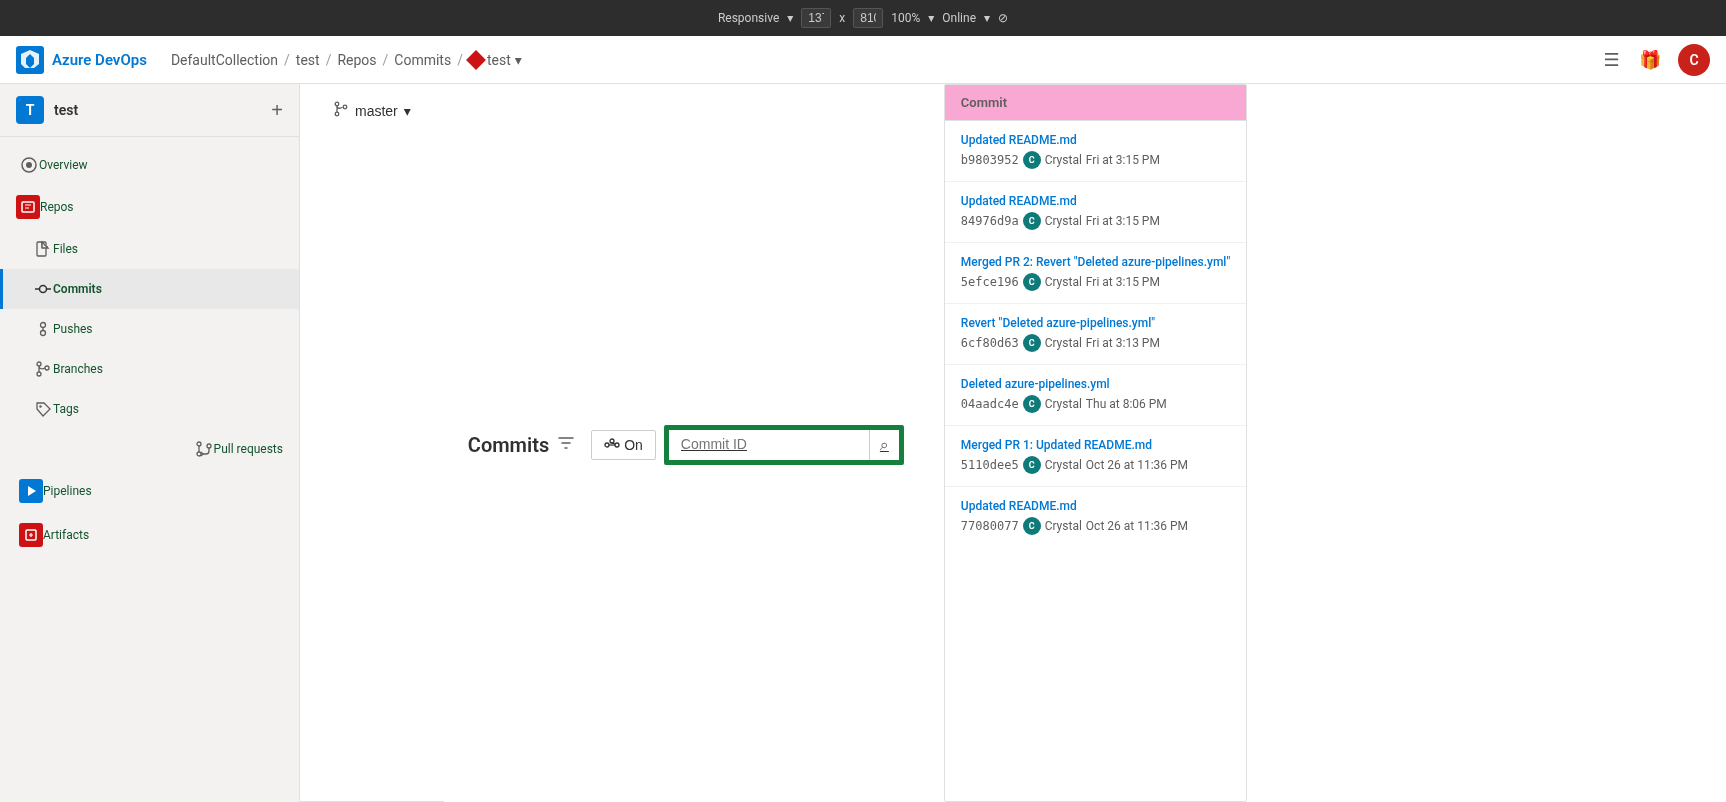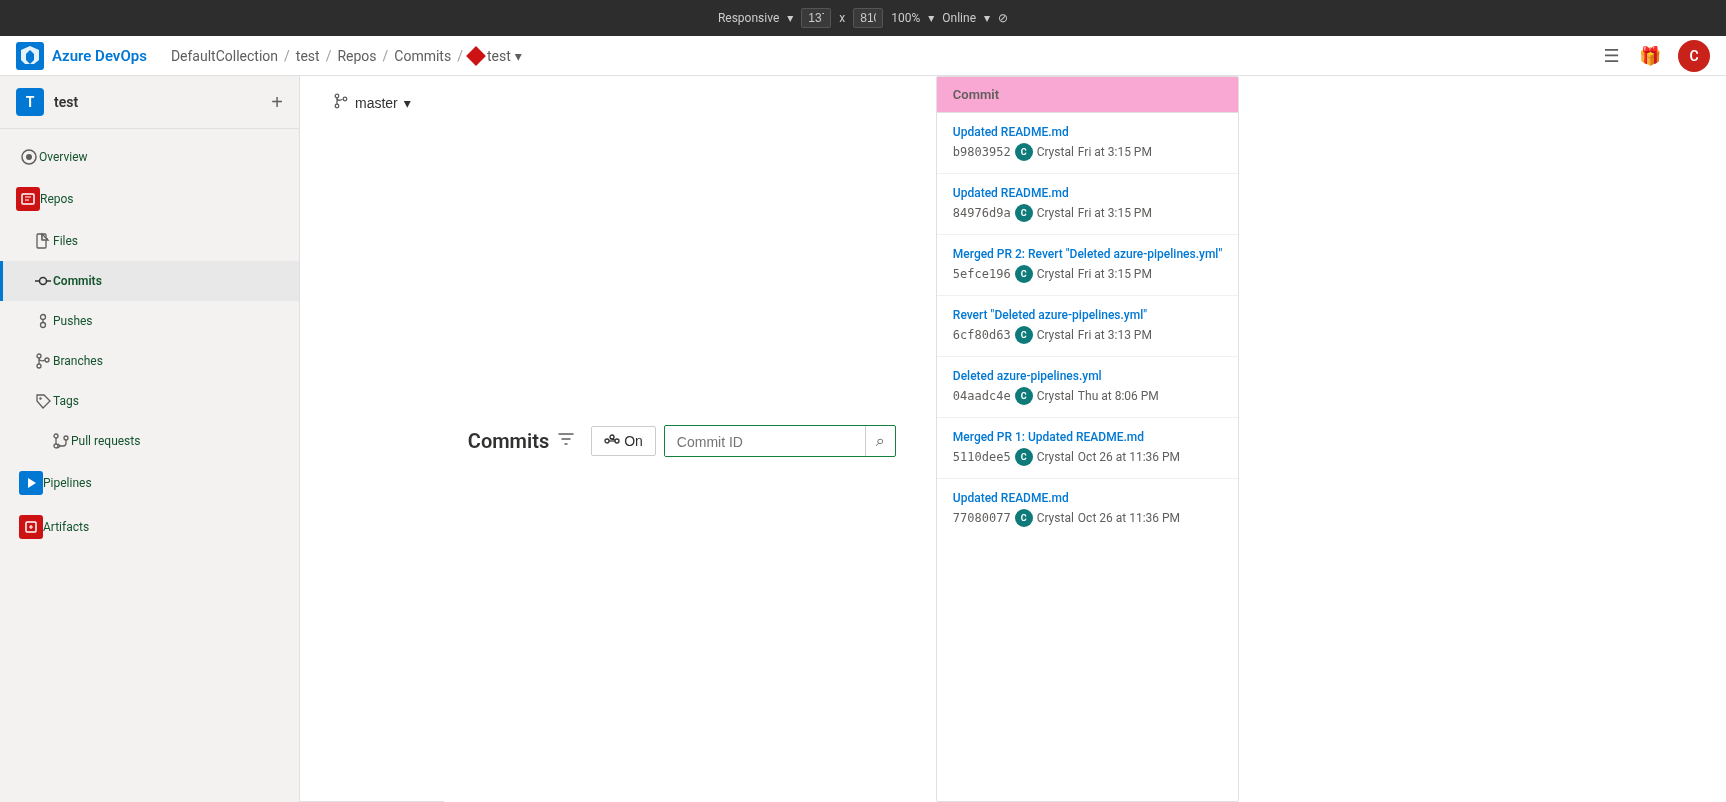--- a/index.html
+++ b/index.html
@@ -34,21 +34,21 @@
     .app {
       display: flex;
       flex-direction: column;
       height: calc(802px - 36px);
     }
 
     
     .top-nav {
       background: #fff;
       border-bottom: 1px solid #e0e0e0;
-      height: 40px;
+      height: 48px;
       display: flex;
       align-items: center;
       padding: 0 16px;
       gap: 0;
     }
     .top-nav-logo {
       display: flex;
       align-items: center;
       gap: 8px;
       color: #0078d4;
@@ -270,24 +270,25 @@
       background: none;
       border: 1px solid #ccc;
       cursor: pointer;
       padding: 6px 12px;
       font-size: 14px;
       color: #323130;
       border-radius: 2px;
     }
     .commit-id-input {
       display: flex;
-      align-items: flex-end;
-      border: 1px solid #15803d;
+      align-items: flex-start;
+      border: 5px solid #15803d;
       border-radius: 2px;
       overflow: hidden;
+      text-decoration: underline;
     }
     .commit-id-input input {
       border: none;
       outline: none;
       padding: 6px 12px;
       font-size: 14px;
       color: #a0a0a0;
       width: 200px;
     }
     .commit-id-input button {
@@ -503,21 +504,21 @@
         <a class="sidebar-item" href="#" style="padding-left:30px;">
           <span class="sidebar-item-icon">
             <svg width="18" height="18" viewBox="0 0 18 18" fill="none">
                 <path d="M3 3h7l6 6-7 7-6-7V3z" stroke="#605e5c" stroke-width="1.3"></path>
                 <circle cx="6.5" cy="6.5" r="1.2" fill="#605e5c"></circle>
               </svg>
           </span>
           <span>Tags</span>
         </a>
 
-        <a class="sidebar-item" href="#" style="padding-left:48px;">
+        <a class="sidebar-item" href="#" style="padding-left:32px;justify-content:flex-end;">
           <span class="sidebar-item-icon">
             <svg width="18" height="18" viewBox="0 0 18 18" fill="none">
                 <circle cx="4" cy="4" r="2" stroke="#605e5c" stroke-width="1.3"></circle>
                 <circle cx="4" cy="14" r="2" stroke="#605e5c" stroke-width="1.3"></circle>
                 <circle cx="14" cy="6" r="2" stroke="#605e5c" stroke-width="1.3"></circle>
                 <path d="M4 6v6M14 8v3a3 3 0 01-3 3H8" stroke="#605e5c" stroke-width="1.3"></path>
                 <path d="M6 12l2 2-2 2" stroke="#605e5c" stroke-width="1.3"></path>
               </svg>
           </span>
           <span>Pull requests</span>

